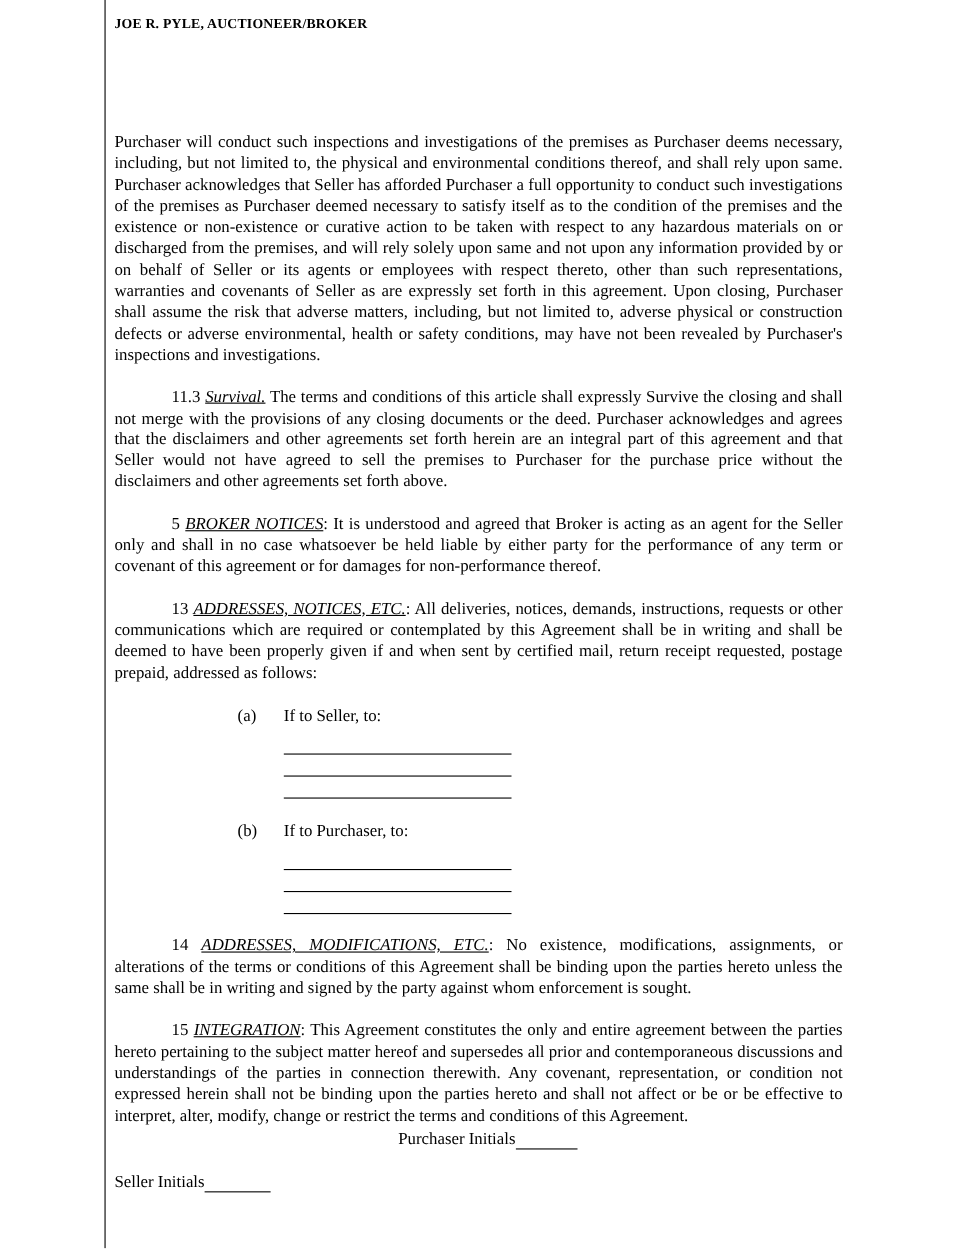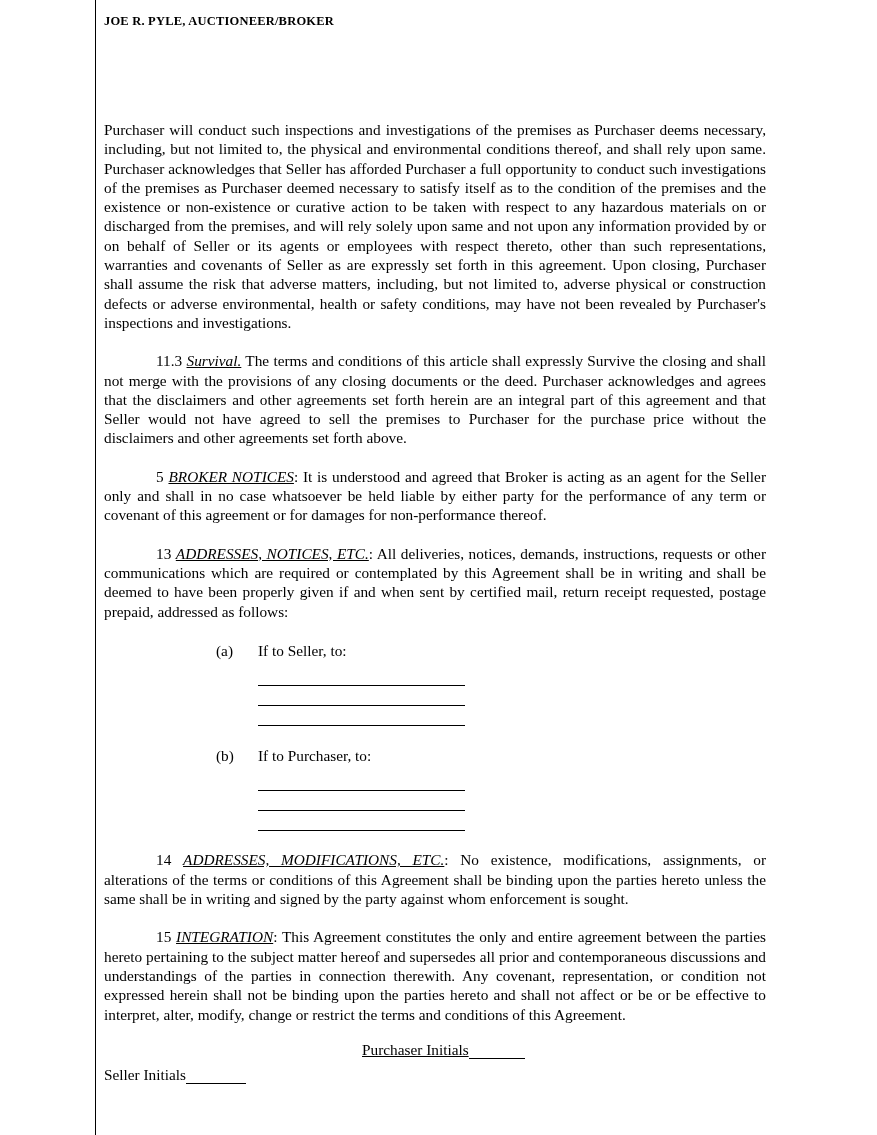--- a/index.html
+++ b/index.html
@@ -98,22 +98,21 @@
   }
   .seller-initials {
     position: absolute;
     left: 0px;
     top: 0px;
     margin-top: 39px;
   }
   .purchaser-initials {
     position: absolute;
     left: 258px;
-    top: 14px;
-    text-decoration: underline;
+    top: 0px;
   }
   .sig-line {
     display: inline-block;
     border-bottom: 1.3px solid #000000;
     height: 14px;
     vertical-align: bottom;
   }
   .sig-line.short { width: 60px; }
   .sig-line.short2 { width: 56px; }
 </style>

